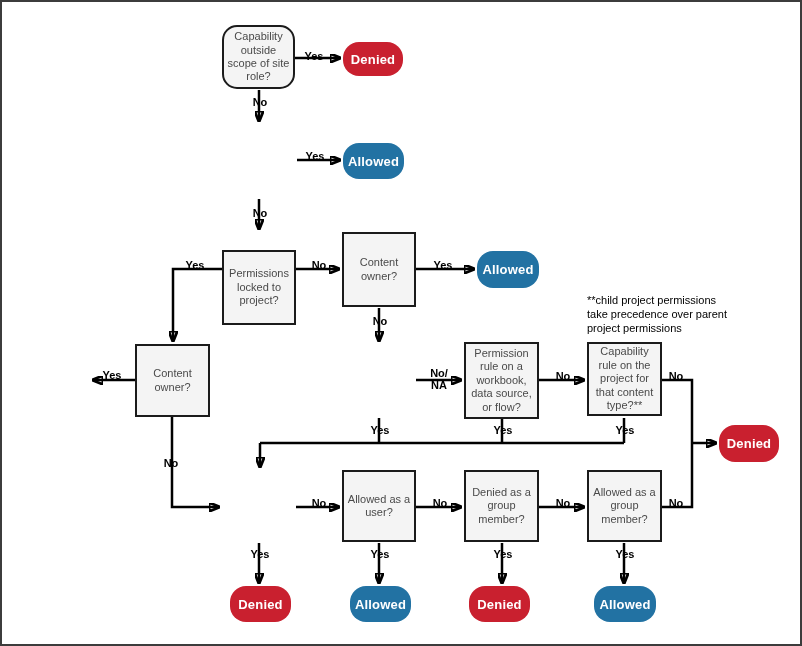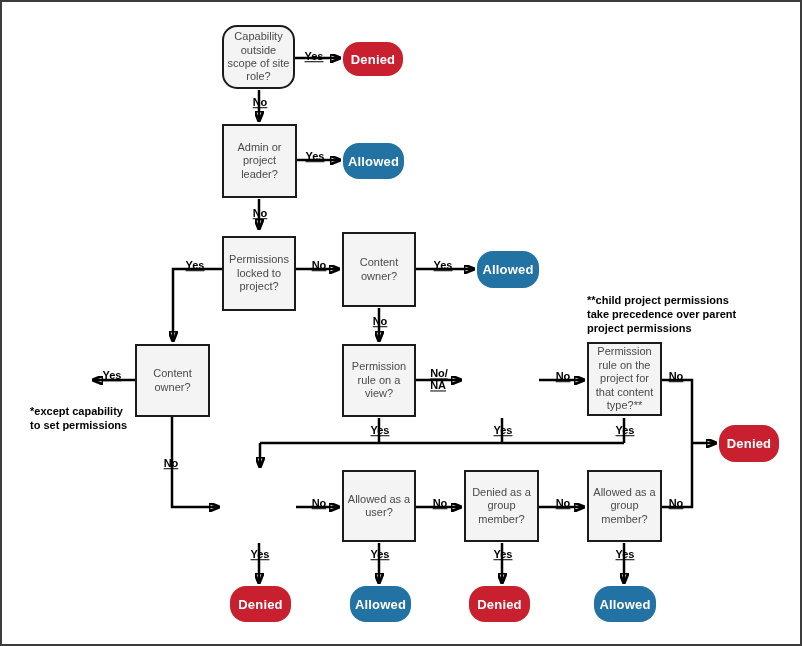--- a/index.html
+++ b/index.html
@@ -31,25 +31,25 @@
     border-radius: 16px;
     display: flex; align-items: center; justify-content: center;
     color: #ffffff; font-weight: bold; font-size: 13px; letter-spacing: .2px;
   }
   .red  { background: var(--denied, #c9202f); }
   .blue { background: var(--allowed, #2272a3); }
   .elabel {
     position: absolute; z-index: 3;
     transform: translate(-50%, -50%);
     font-weight: bold; font-size: 11px; color: #000000;
-    white-space: pre-line; line-height: 1.05; text-decoration: underline;
+    white-space: pre-line; text-align: center; line-height: 1.05;
   }
   .note {
     position: absolute; z-index: 3;
-    font-weight: bold; font-size: 11px; color: #000000;
+    font-weight: normal; font-size: 11px; color: #000000;
     white-space: pre-line; line-height: 1.28;
   }
 </style>
 </head>
 <body>
 
 <div class="canvas">
 
   <svg class="wires" width="802" height="646" viewBox="0 0 802 646">
     <defs>
@@ -78,26 +78,25 @@
     <path marker-end="url(#arr)" d="M294,505 H337"></path>
     <path marker-end="url(#arr)" d="M414,505 H459"></path>
     <path marker-end="url(#arr)" d="M537,505 H582"></path>
     <path marker-end="url(#arr)" d="M257,541 V581"></path>
     <path marker-end="url(#arr)" d="M377,541 V581"></path>
     <path marker-end="url(#arr)" d="M500,541 V581"></path>
     <path marker-end="url(#arr)" d="M622,541 V581"></path>
   </svg>
 
   <div class="box round" style="left:220px;top:23px;width:73px;height:64px">Capability outside scope of site role?</div>
-  <div class="box" style="left:220px;top:122px;width:75px;height:74px">Admin or project leader?</div>
-  <div class="box" style="left:220px;top:234px;width:74px;height:75px">Permissions locked to project?</div>
+  <div class="box" style="left:220px;top:248px;width:74px;height:75px">Permissions locked to project?</div>
   <div class="box" style="left:340px;top:230px;width:74px;height:75px">Content owner?</div>
   <div class="box" style="left:133px;top:342px;width:75px;height:73px">Content owner?</div>
-  <div class="box" style="left:340px;top:342px;width:74px;height:73px">Permission rule on a view?</div>
-  <div class="box" style="left:585px;top:340px;width:75px;height:74px">Permission rule on the project for that content type?**</div>
+  <div class="box" style="left:462px;top:340px;width:75px;height:77px">Permission rule on a workbook, data source, or flow?</div>
+  <div class="box" style="left:585px;top:340px;width:75px;height:74px">Capability rule on the project for that content type?**</div>
   <div class="box" style="left:462px;top:468px;width:75px;height:72px">Denied as a group member?</div>
   <div class="box" style="left:340px;top:468px;width:74px;height:72px">Allowed as a user?</div>
   <div class="box" style="left:585px;top:468px;width:75px;height:72px">Allowed as a group member?</div>
 
   <div class="pill red" style="left:341px;top:40px;width:60px;height:34px">Denied</div>
   <div class="pill blue" style="left:341px;top:141px;width:61px;height:36px">Allowed</div>
   <div class="pill blue" style="left:475px;top:249px;width:62px;height:37px">Allowed</div>
   <div class="pill red" style="left:717px;top:423px;width:60px;height:37px">Denied</div>
   <div class="pill red" style="left:228px;top:584px;width:61px;height:36px">Denied</div>
   <div class="pill blue" style="left:348px;top:584px;width:61px;height:36px">Allowed</div>
@@ -126,16 +125,14 @@
   <div class="elabel" style="left:561px;top:502px">No</div>
   <div class="elabel" style="left:674px;top:502px">No</div>
   <div class="elabel" style="left:258px;top:553px">Yes</div>
   <div class="elabel" style="left:378px;top:553px">Yes</div>
   <div class="elabel" style="left:501px;top:553px">Yes</div>
   <div class="elabel" style="left:623px;top:553px">Yes</div>
 
   <div class="note" style="left:585px;top:291px;width:170px">**child project permissions
 take precedence over parent
 project  permissions</div>
-  <div class="note" style="left:28px;top:402px;width:120px">*except capability
-to set permissions</div>
 
 </div>
 
 </body></html>

